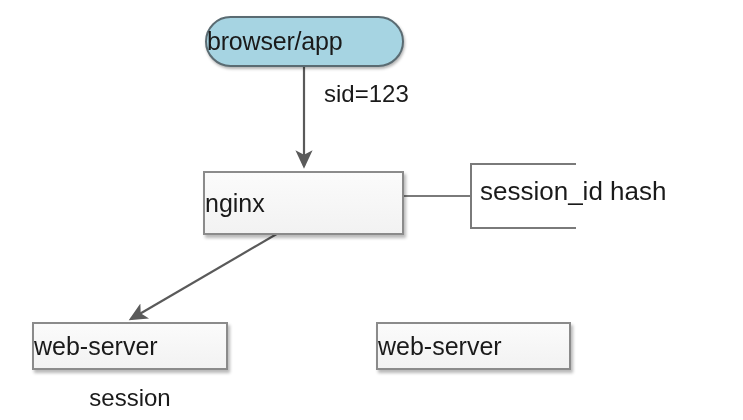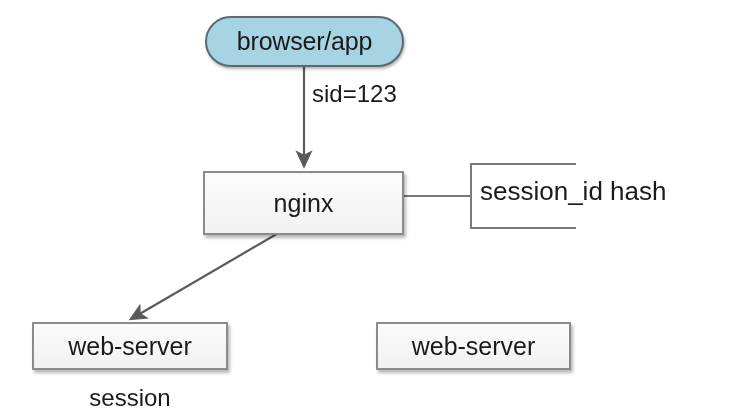--- a/index.html
+++ b/index.html
@@ -25,21 +25,21 @@
     height: 420px;
     pointer-events: none;
   }
 
   
   .node {
     position: absolute;
     box-sizing: border-box;
     display: flex;
     align-items: center;
-    justify-content: center;
+    justify-content: flex-start;
     text-align: center;
     color: #1a1a1a;
   }
 
   .node-rounded {
     background: #a6d4e2;
     border: 2px solid #5a6b72;
     border-radius: 26px;
     box-shadow: 1px 2px 3px rgba(0,0,0,0.30);
     font-size: 25px;
@@ -127,21 +127,21 @@
 
     <line x1="311" y1="214" x2="131" y2="319" stroke="#5a5a5a" stroke-width="2.2" marker-end="url(#arrowhead)"></line>
 
     <line x1="404" y1="196" x2="471" y2="196" stroke="#7a7a7a" stroke-width="2.2"></line>
   </svg>
 
   <div class="node node-rounded" style="left:205px; top:16px; width:199px; height:51px;">
     <span>browser/app</span>
   </div>
 
-  <div class="edge-label" style="left:312px; top:80px;">sid=123</div>
+  <div class="edge-label" style="left:324px; top:80px;">sid=123</div>
 
   <div class="node node-box" style="left:203px; top:171px; width:201px; height:64px;">
     <span>nginx</span>
   </div>
 
   <div class="annotation" style="left:470px; top:163px; width:260px; height:66px;">
     <div class="bracket"></div>
     <div class="anno-text">session_id hash</div>
   </div>
 

